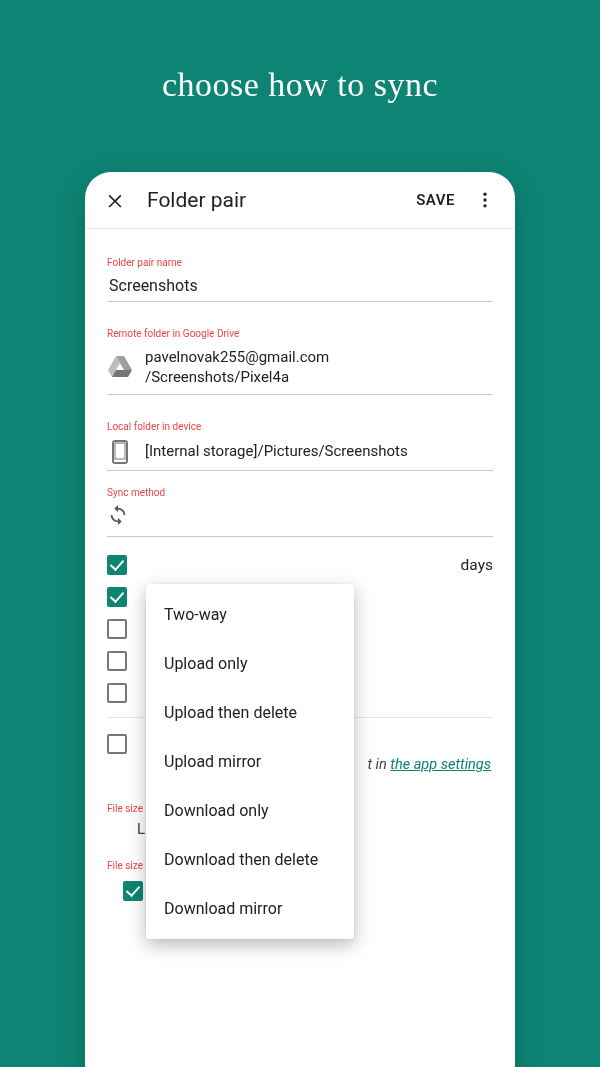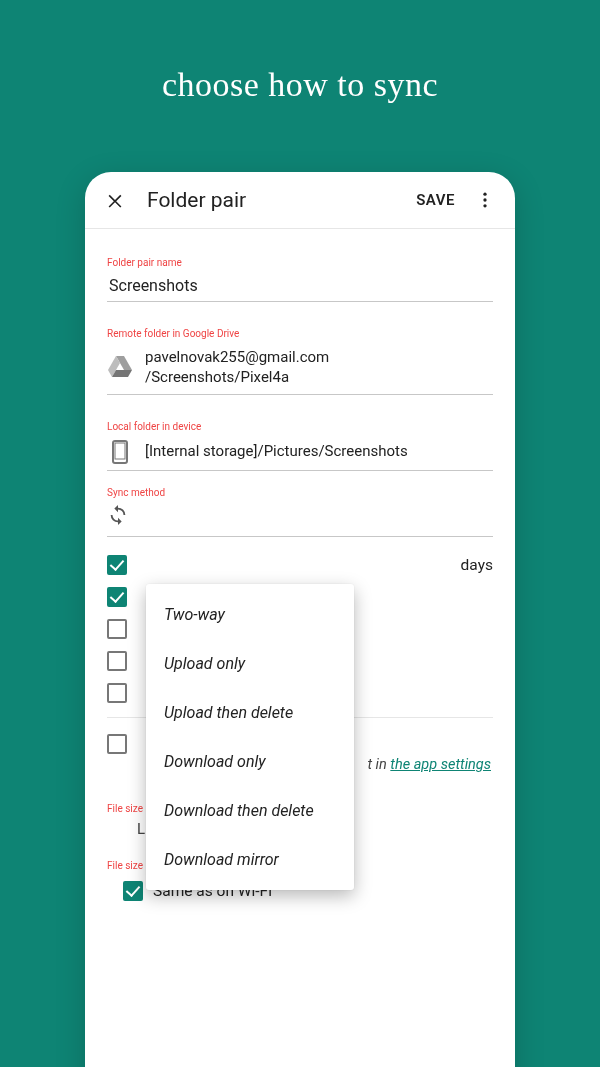--- a/index.html
+++ b/index.html
@@ -135,21 +135,20 @@
   .menu {
     position: absolute;
     left: 146px;
     top: 584px;
     width: 208px;
     background: #ffffff;
     border-radius: 3px;
     box-shadow: 0 6px 18px rgba(0,0,0,.28), 0 0 0 .5px rgba(0,0,0,.04);
     padding: 6px 0;
     z-index: 50;
-    font-style: italic;
   }
   .menu-item {
     font-size: 16px;
     color: #222;
     padding: 15px 18px;
     cursor: pointer;
     white-space: nowrap;
   }
 
   
@@ -262,16 +261,17 @@
       <span>Same as on Wi-Fi</span>
     </div>
 
   </div>
 </div>
 
 <div class="menu">
   <div class="menu-item">Two-way</div>
   <div class="menu-item">Upload only</div>
   <div class="menu-item">Upload then delete</div>
+  <div class="menu-item">Upload mirror</div>
   <div class="menu-item">Download only</div>
   <div class="menu-item">Download then delete</div>
   <div class="menu-item">Download mirror</div>
 </div>
 
 </body></html>

